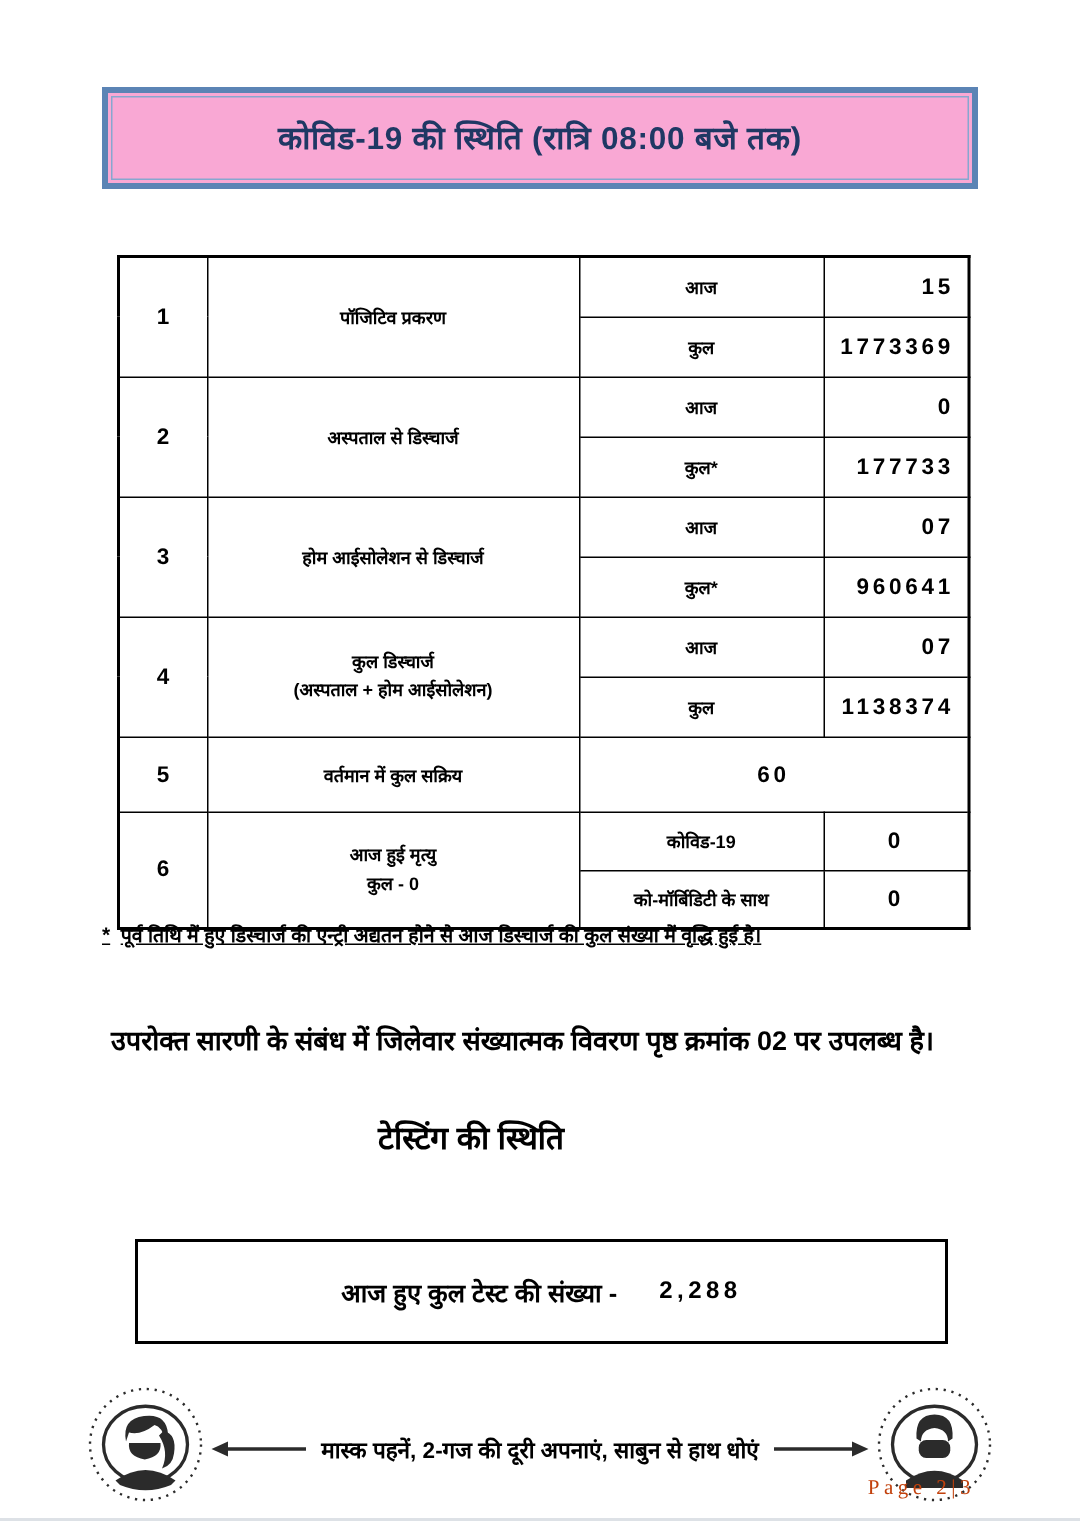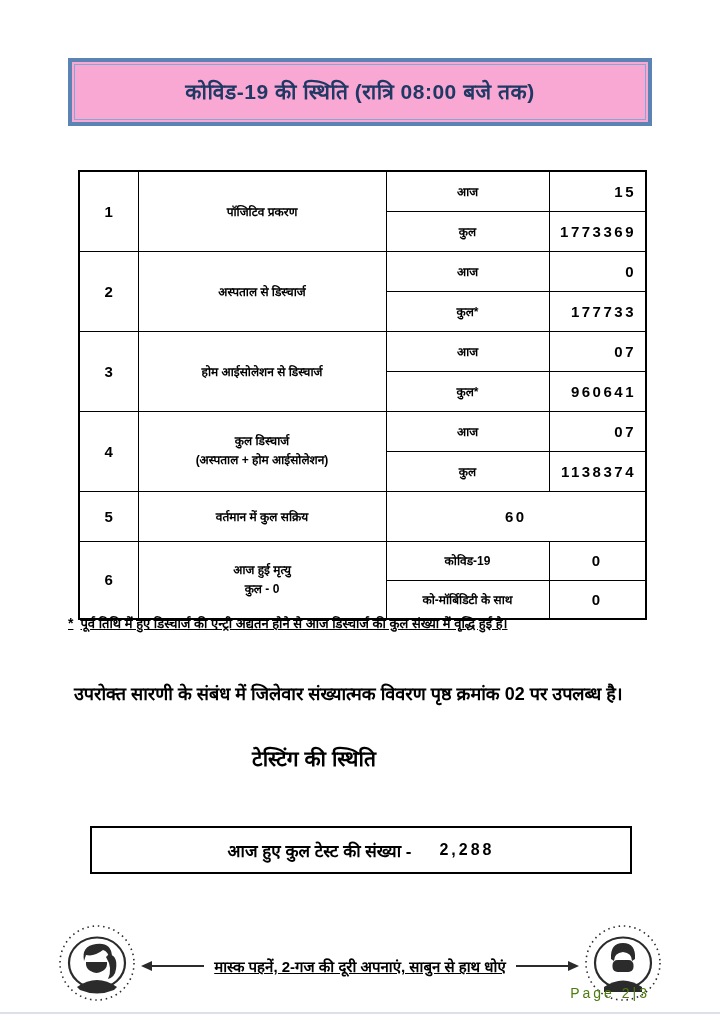--- a/index.html
+++ b/index.html
@@ -77,46 +77,45 @@
     position: absolute; top: 681px; left: 74px; width: 580px;
     font-size: 18px; font-weight: bold;
   }
 
   
   .testing-heading {
     position: absolute; top: 744px; left: 0; width: 628px;
     text-align: center; font-size: 21px; font-weight: bold;
   }
   .test-box {
-    position: absolute; top: 826px; left: 90px; width: 542px; height: 48px;
+    position: absolute; top: 826px; left: 90px; width: 542px; height: 70px;
     border: 2px solid #000;
     display: flex; align-items: center; justify-content: center;
   }
   .test-box .label { font-size: 17px; font-weight: bold; }
   .test-box .value {
     font-size: 16px; font-weight: bold; letter-spacing: 3px;
     margin-left: 28px;
   }
 
   
   .footer {
     position: absolute; top: 924px; left: 58px; width: 604px;
     display: flex; align-items: center; justify-content: space-between;
   }
   .footer-middle {
     display: flex; align-items: center; gap: 10px;
     margin-top: 6px;
-    text-decoration: underline;
   }
   .footer-msg { font-size: 15px; font-weight: bold; white-space: nowrap; }
   .mask-icon { display: block; }
   .page-number {
     position: absolute; top: 985px; right: 70px;
-    font-size: 14px; color: #4d7c0f; letter-spacing: 3px;
-    font-family: Liberation Sans, sans-serif;
+    font-size: 14px; color: #c2410c; letter-spacing: 3px;
+    font-family: Liberation Serif, serif;
   }
   .bottom-edge {
     position: absolute; top: 1012px; left: 0; width: 720px; height: 2px;
     background: #dde1e6;
   }
 </style>
 </head>
 <body>
 
 <div class="title-box">

